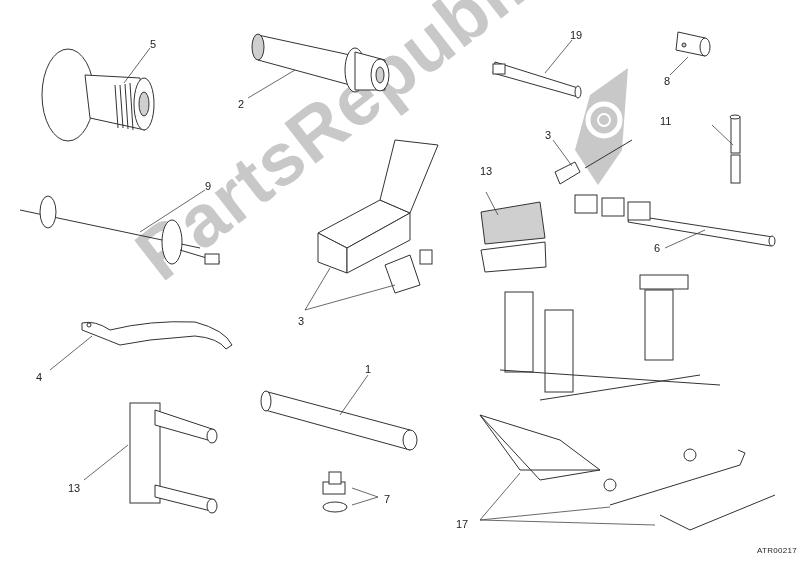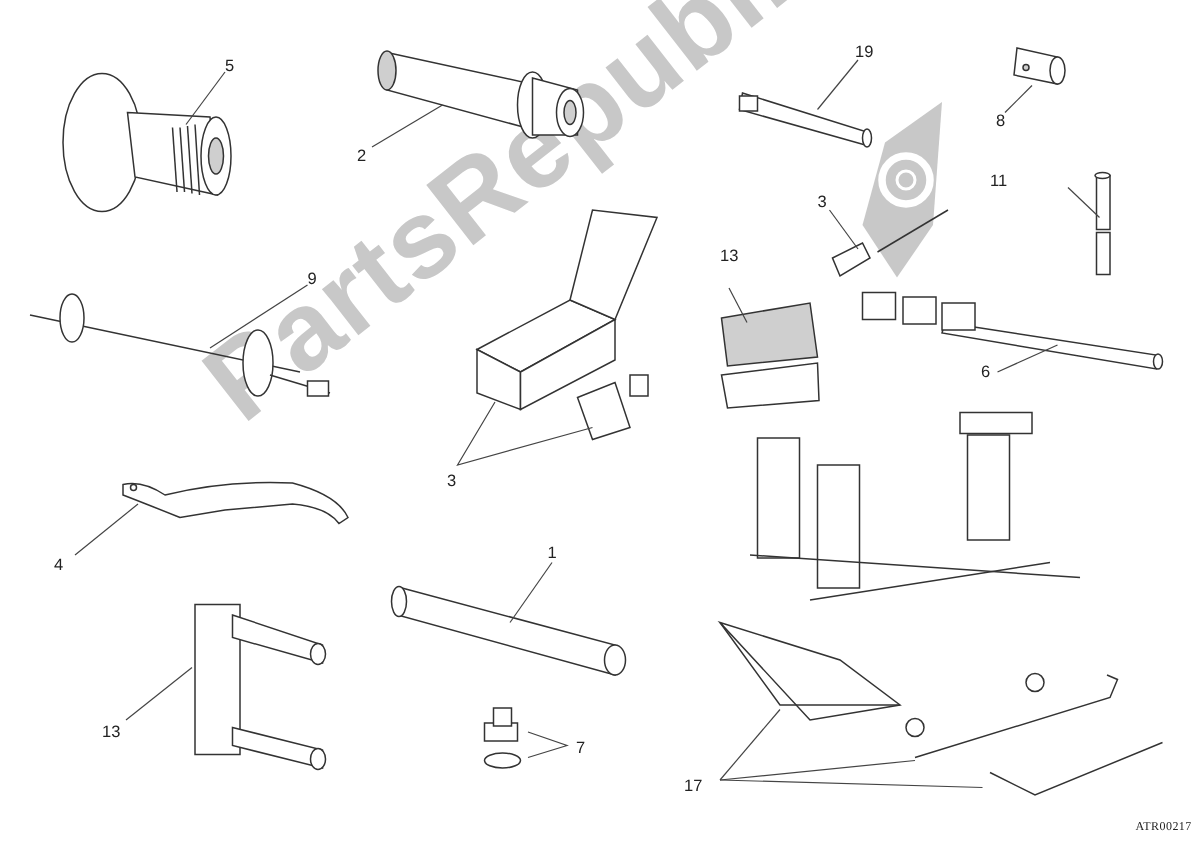--- a/index.html
+++ b/index.html
@@ -1,21 +1,21 @@
 <!DOCTYPE html>
 <html><head>
 <meta charset="utf-8">
 <style>
   html, body { margin: 0; padding: 0; background: #ffffff; }
   body { width: 800px; height: 564px; overflow: hidden; position: relative;
          font-family: "Liberation Sans", sans-serif; }
   #stage { position: absolute; left: 0; top: 0; width: 800px; height: 564px; }
   svg { position: absolute; left: 0; top: 0; }
   .callout { position: absolute; font-size: 11px; color: #222; line-height: 1; }
-  .code { position: absolute; font-size: 8px; color: #222; letter-spacing: 0.3px; font-family: Liberation Serif, serif; }
+  .code { position: absolute; font-size: 8px; color: #222; letter-spacing: 0.3px; }
   .wm { position: absolute; left: 120px; top: 230px; font-size: 74px; font-weight: bold;
         color: #c8c8c8; transform: rotate(-38deg); transform-origin: 0 0;
         letter-spacing: 1px; white-space: nowrap; font-family: "Liberation Sans", sans-serif; }
   .part line, .part path, .part rect, .part ellipse, .part circle, .part polygon, .part polyline {
     stroke: #333; stroke-width: 1; fill: #fff; }
   .leader { stroke: #444; stroke-width: 0.8; fill: none; }
   .nofill { fill: none !important; }
   .shade { fill: #cfcfcf !important; }
 </style>
 </head>

